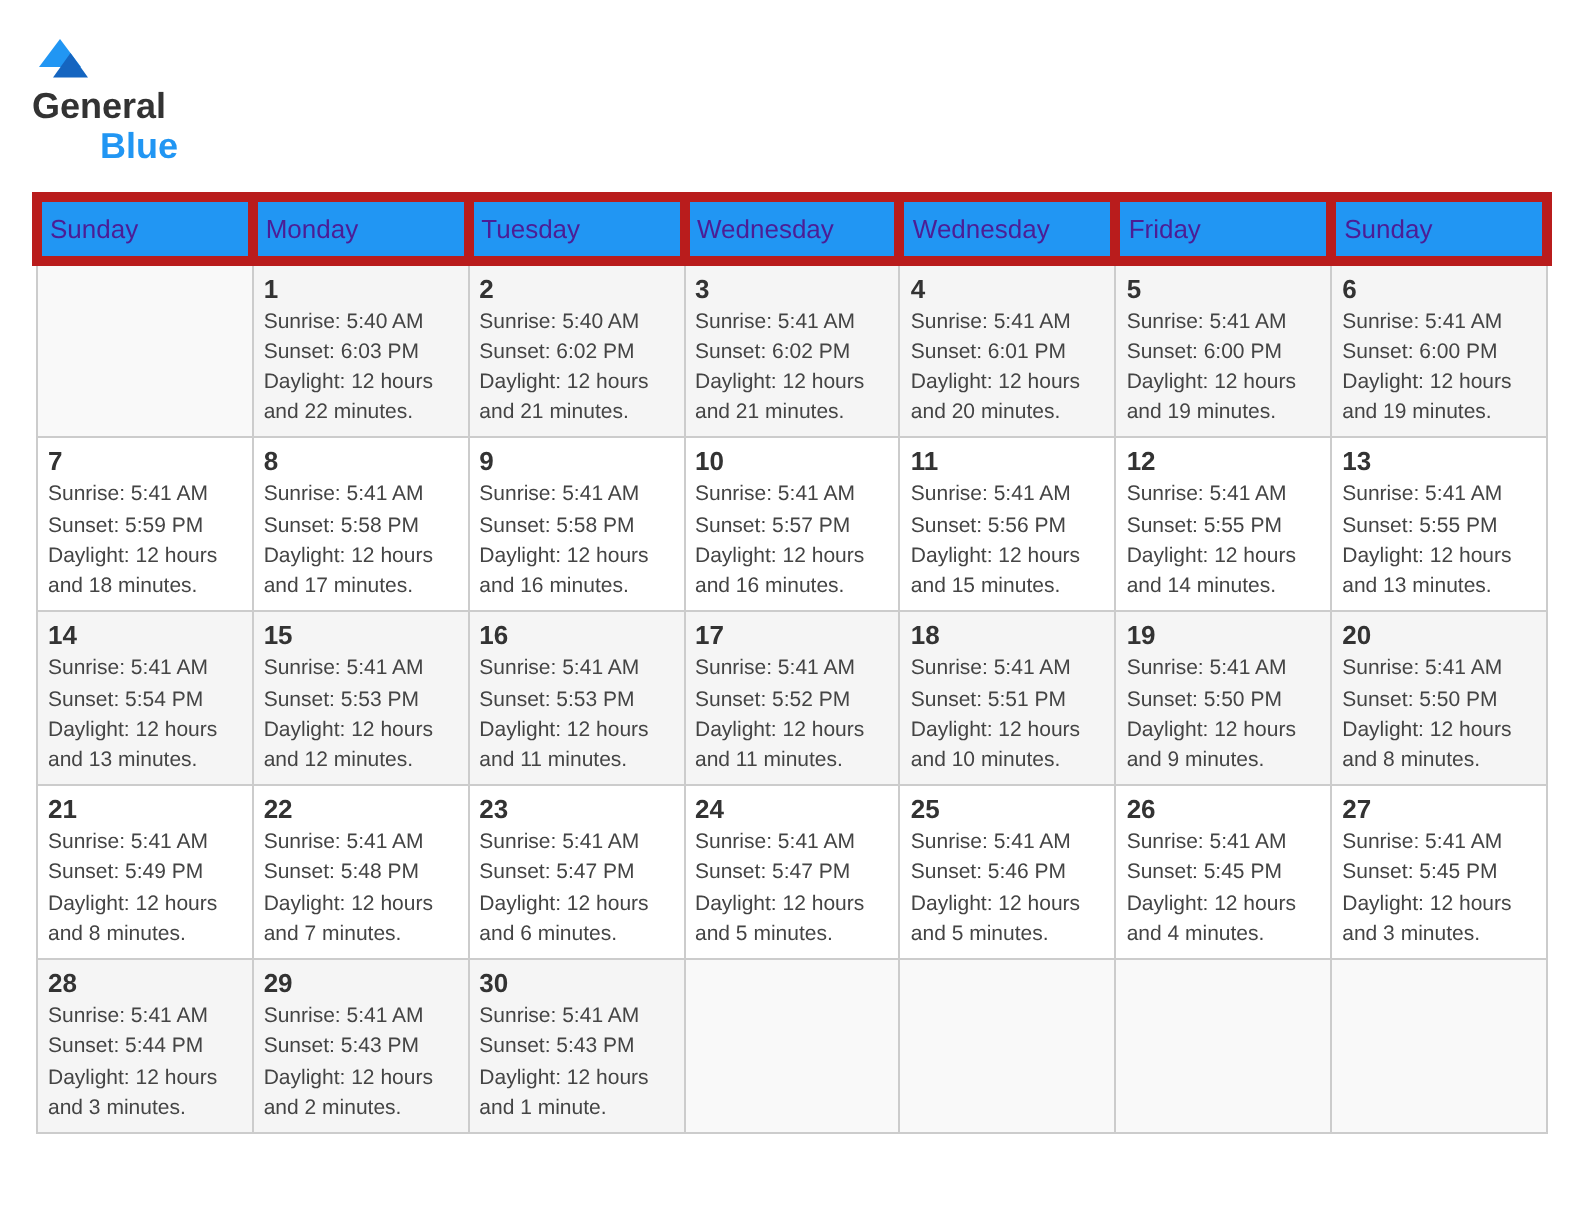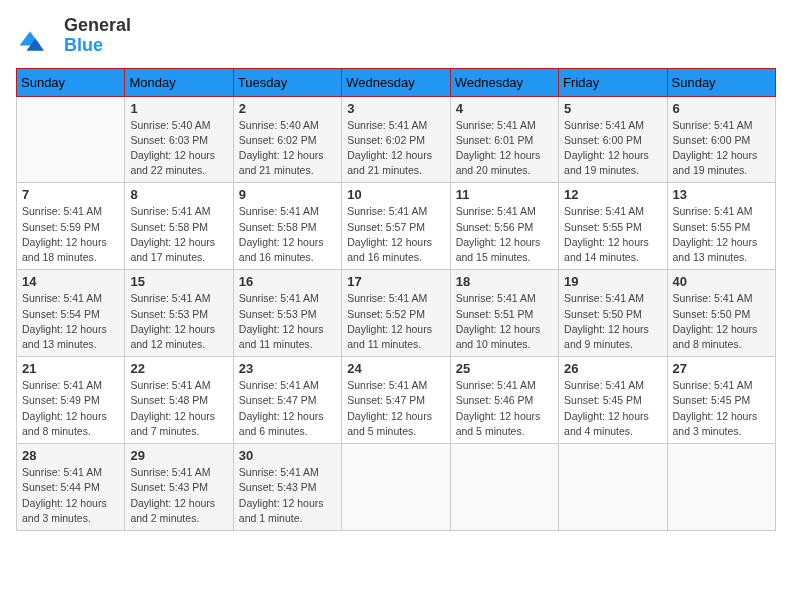--- a/index.html
+++ b/index.html
@@ -11,37 +11,39 @@
       padding: 16px;
     }
     .header {
       display: flex;
       justify-content: space-between;
       align-items: flex-start;
       margin-bottom: 12px;
     }
     .logo {
       display: flex;
-      align-items: flex-end;
-      gap: 20px;
+      align-items: flex-start;
+      gap: 0;
+      flex-direction: column;
     }
     .logo-text {
       display: flex;
       flex-direction: column;
       line-height: 1.1;
     }
     .logo-general {
       font-size: 18px;
       font-weight: bold;
       color: #333;
     }
     .logo-blue {
       font-size: 18px;
       font-weight: bold;
       color: #2196F3;
+      margin-left: 34px;
     }
     .logo-icon {
       width: 28px;
       height: 28px;
     }
     .title-block {
       text-align: right;
     }
     .month-title {
       font-size: 32px;
@@ -52,26 +54,26 @@
       font-size: 15px;
       color: #555;
     }
     .calendar {
       width: 100%;
       border-collapse: collapse;
       font-size: 11px;
     }
     .calendar th {
       background: #2196F3;
-      color: #000000;
+      color: #4c1d95;
       padding: 6px 4px;
       text-align: left;
       font-size: 13px;
       font-weight: normal;
-      border: 1px solid #b91c1c;
+      border: 5px solid #b91c1c;
     }
     .calendar td {
       border: 1px solid #ccc;
       vertical-align: top;
       padding: 4px 5px;
       width: 108px;
       min-height: 80px;
       background: #fff;
     }
     .calendar td.empty {
@@ -257,21 +259,21 @@
 and 10 minutes.</div>
         </td>
         <td>
           <span class="day-num">19</span>
           <div class="day-info" style="white-space: pre-line;">Sunrise: 5:41 AM
 Sunset: 5:50 PM
 Daylight: 12 hours
 and 9 minutes.</div>
         </td>
         <td>
-          <span class="day-num">40</span>
+          <span class="day-num">20</span>
           <div class="day-info" style="white-space: pre-line;">Sunrise: 5:41 AM
 Sunset: 5:50 PM
 Daylight: 12 hours
 and 8 minutes.</div>
         </td>
       </tr>
       <tr>
         <td>
           <span class="day-num">21</span>
           <div class="day-info" style="white-space: pre-line;">Sunrise: 5:41 AM

